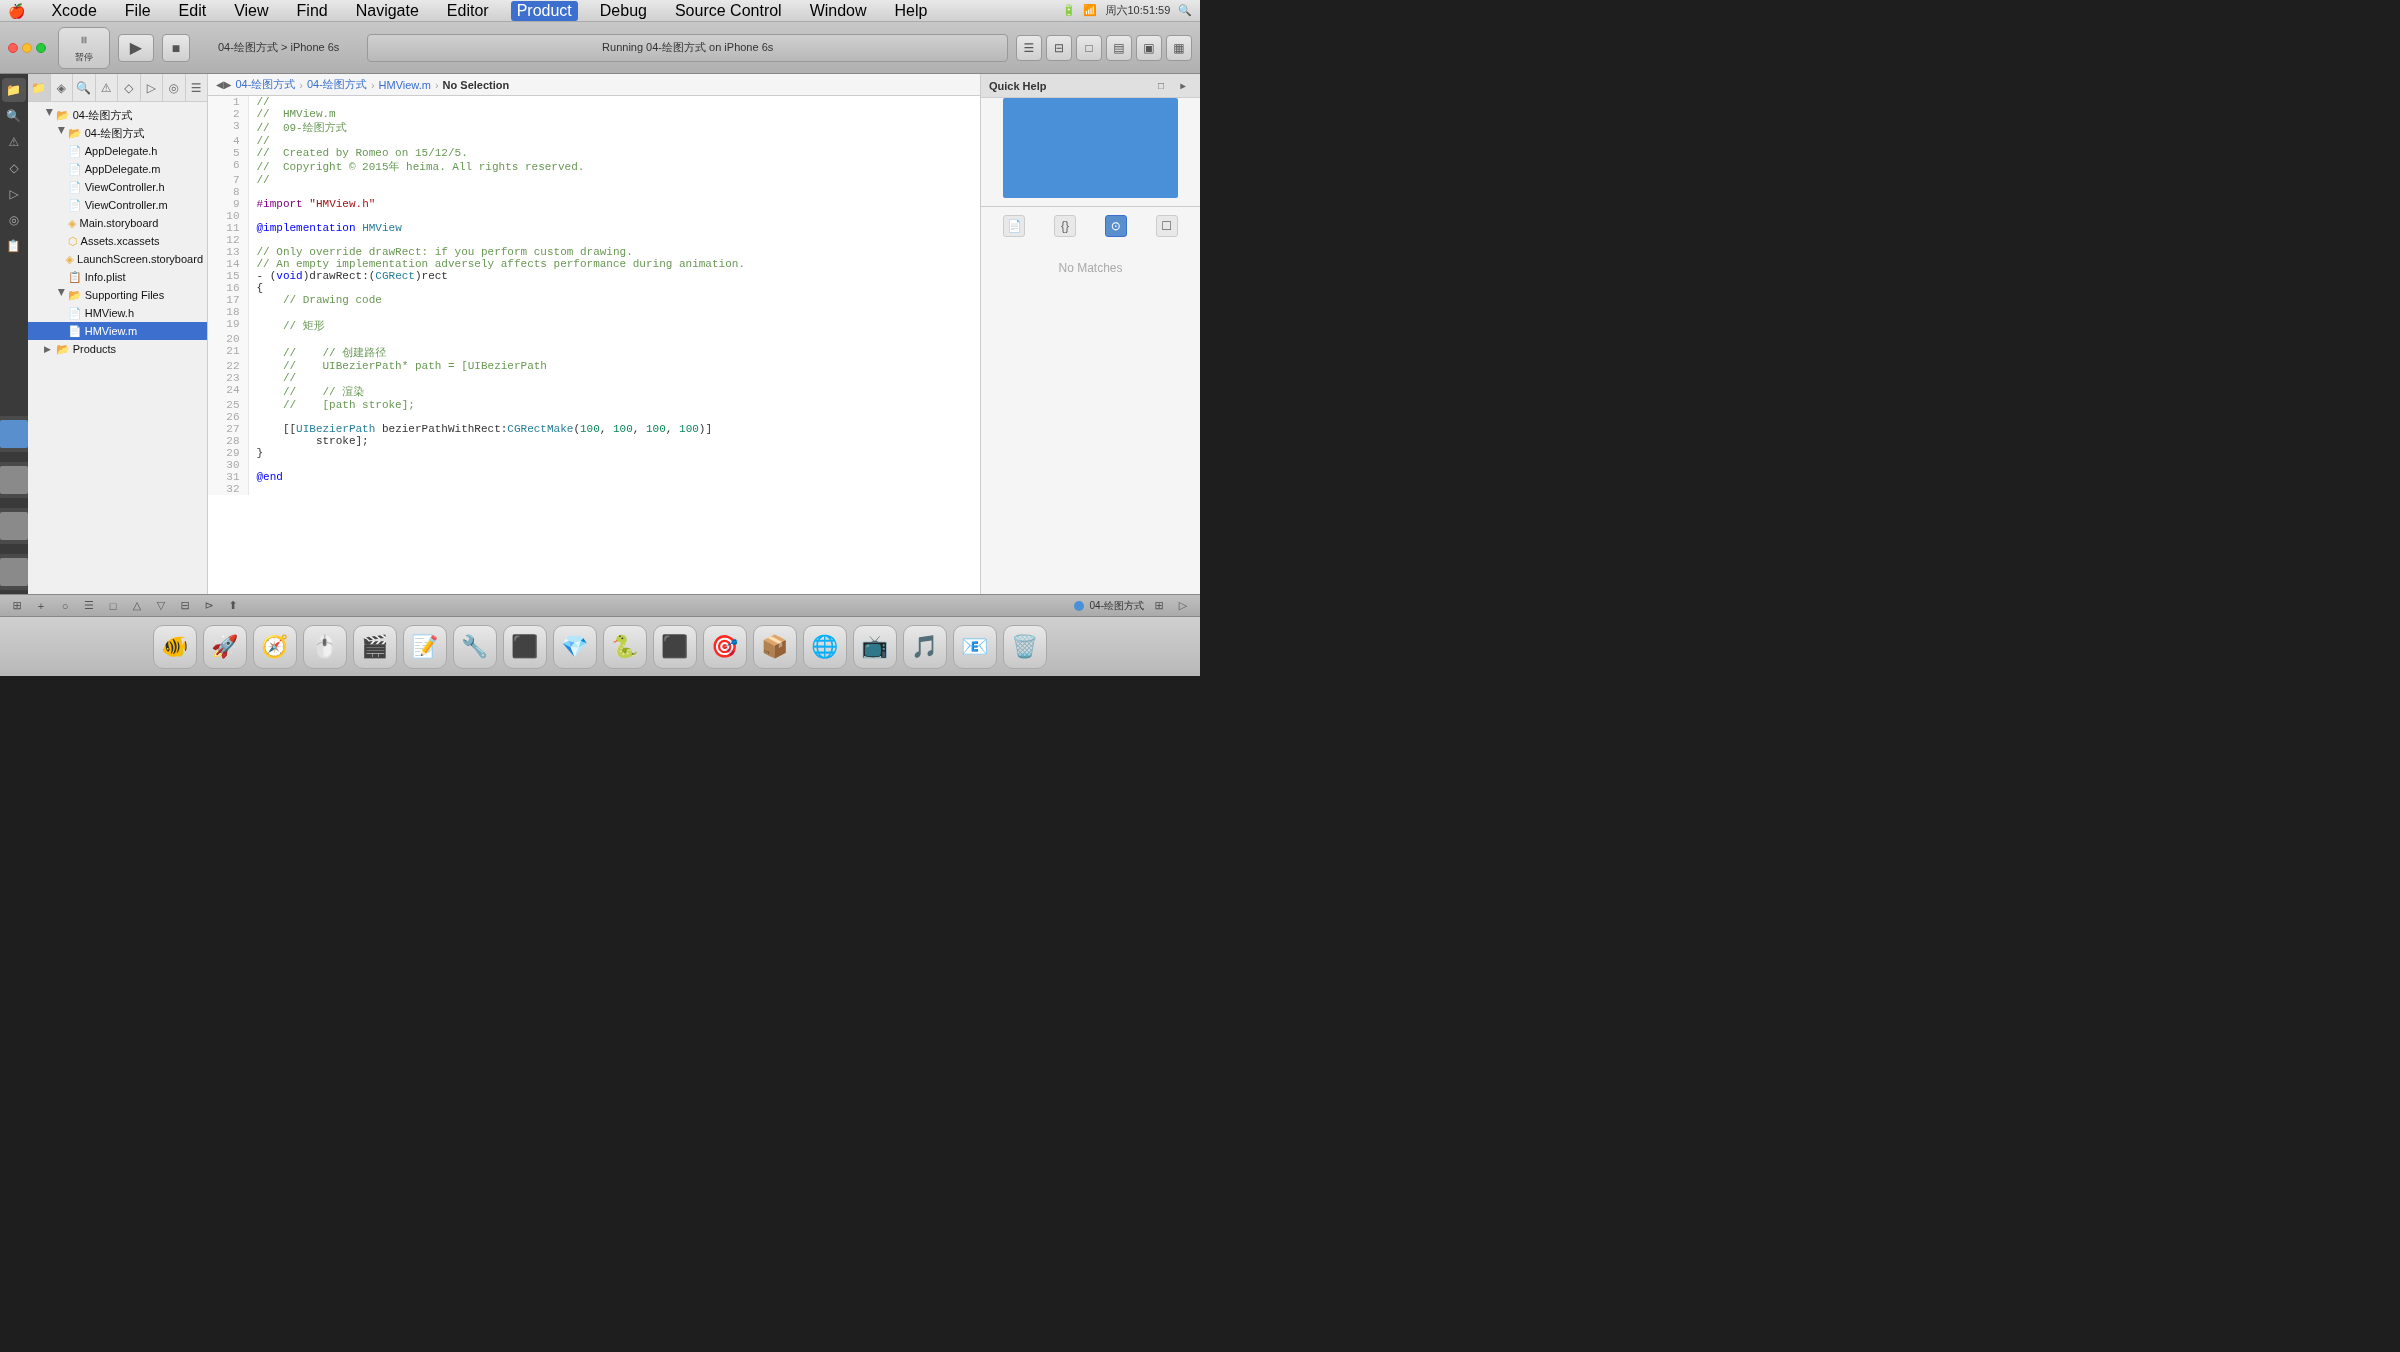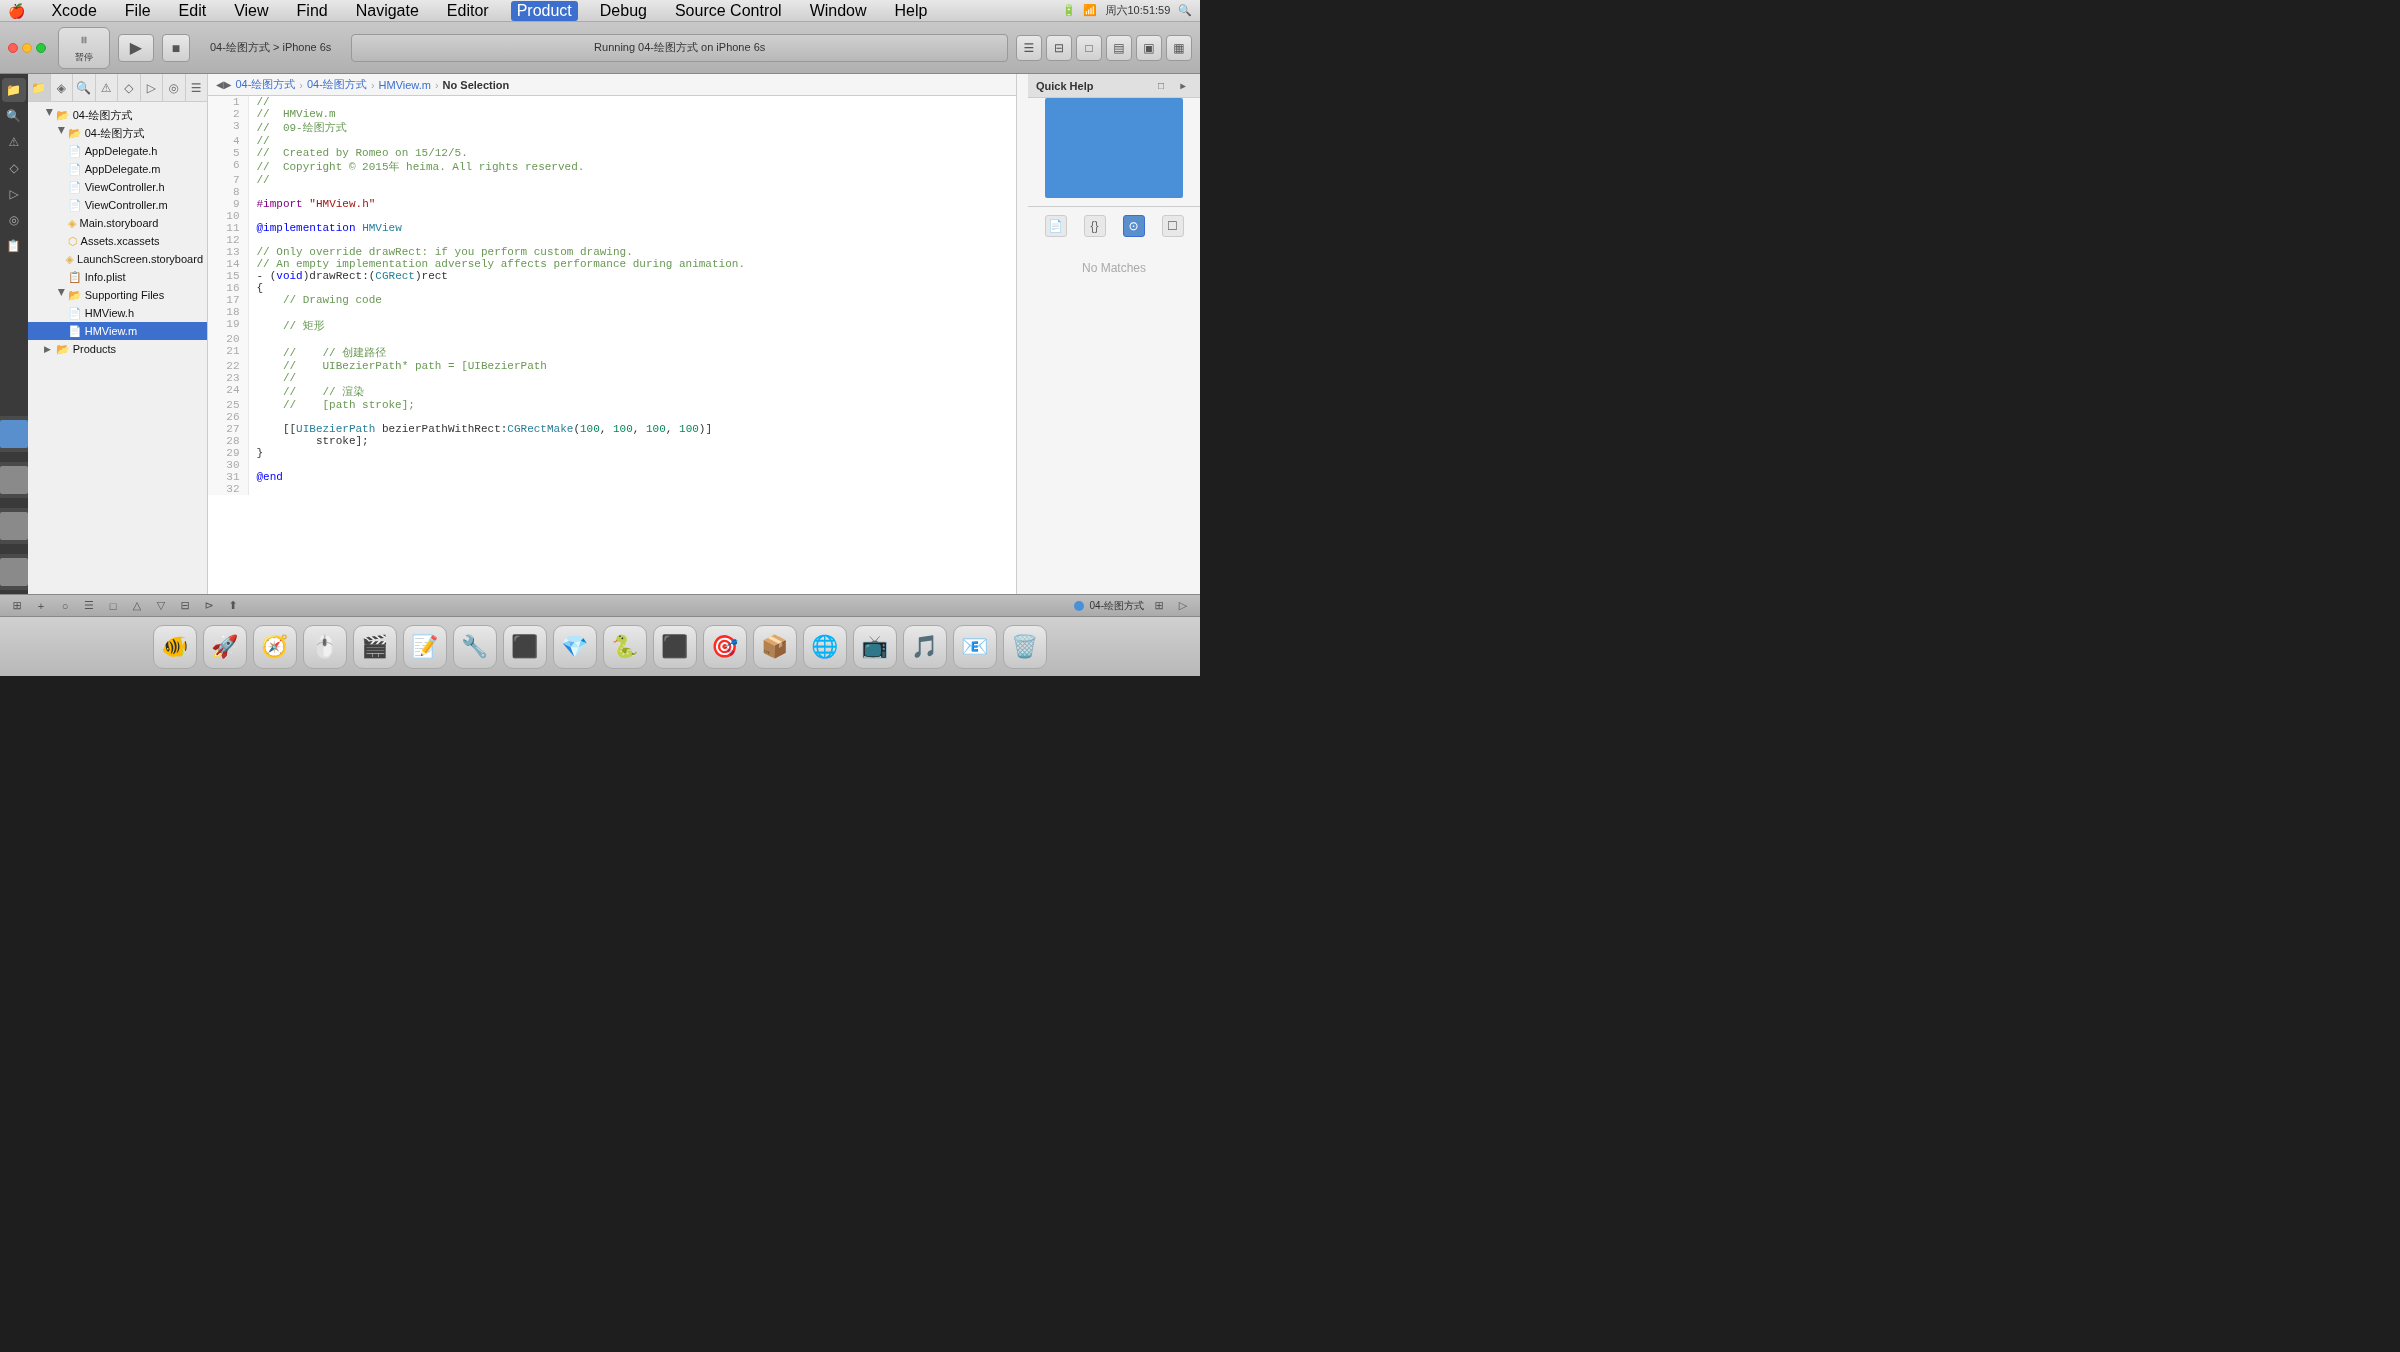--- a/index.html
+++ b/index.html
@@ -242,26 +242,25 @@
     }
     .line-content .comment { color: #6a9955; }
     .line-content .keyword { color: #0000ff; }
     .line-content .string { color: #a31515; }
     .line-content .class-name { color: #267f99; }
     .line-content .number { color: #098658; }
     .line-content .directive { color: #800080; }
 
     
     .quick-help {
-      width: 184px;
+      width: 220px;
       background: #f5f5f5;
       border-left: 1px solid #ccc;
       display: flex;
       flex-direction: column;
-      padding-left: 11px;
     }
     .quick-help-header {
       height: 24px;
       background: #e0e0e0;
       border-bottom: 1px solid #ccc;
       display: flex;
       align-items: center;
       padding: 0 8px;
       font-size: 11px;
       font-weight: bold;
@@ -402,21 +401,21 @@
     <div class="tl tl-red"></div>
     <div class="tl tl-yellow"></div>
     <div class="tl tl-green"></div>
   </div>
   <div class="toolbar-stop">
     <span class="stop-icon">⏸</span>
     <span>暂停</span>
   </div>
   <div class="toolbar-run">▶</div>
   <div class="toolbar-stop-btn">■</div>
-  <div style="display:flex;align-items:flex-end;gap:4px;margin:0 12px;">
+  <div style="display:flex;align-items:flex-end;gap:4px;margin:0 20px;">
     <span style="font-size:11px;color:#333;">04-绘图方式 &gt; iPhone 6s</span>
   </div>
   <div class="run-status">Running 04-绘图方式 on iPhone 6s</div>
   <div class="toolbar-right-buttons">
     <div class="toolbar-btn">☰</div>
     <div class="toolbar-btn">⊟</div>
     <div class="toolbar-btn">□</div>
     <div class="toolbar-btn">▤</div>
     <div class="toolbar-btn">▣</div>
     <div class="toolbar-btn">▦</div>

